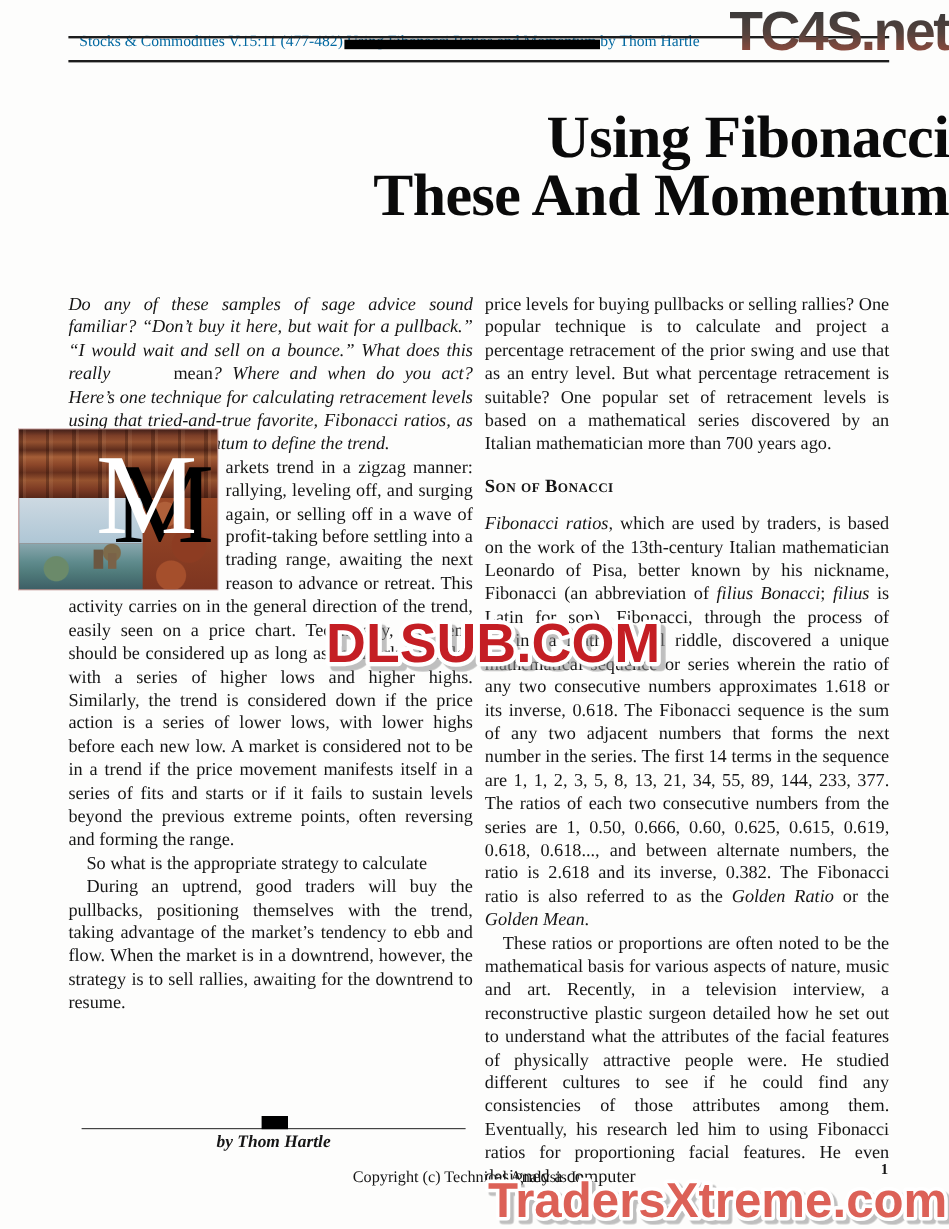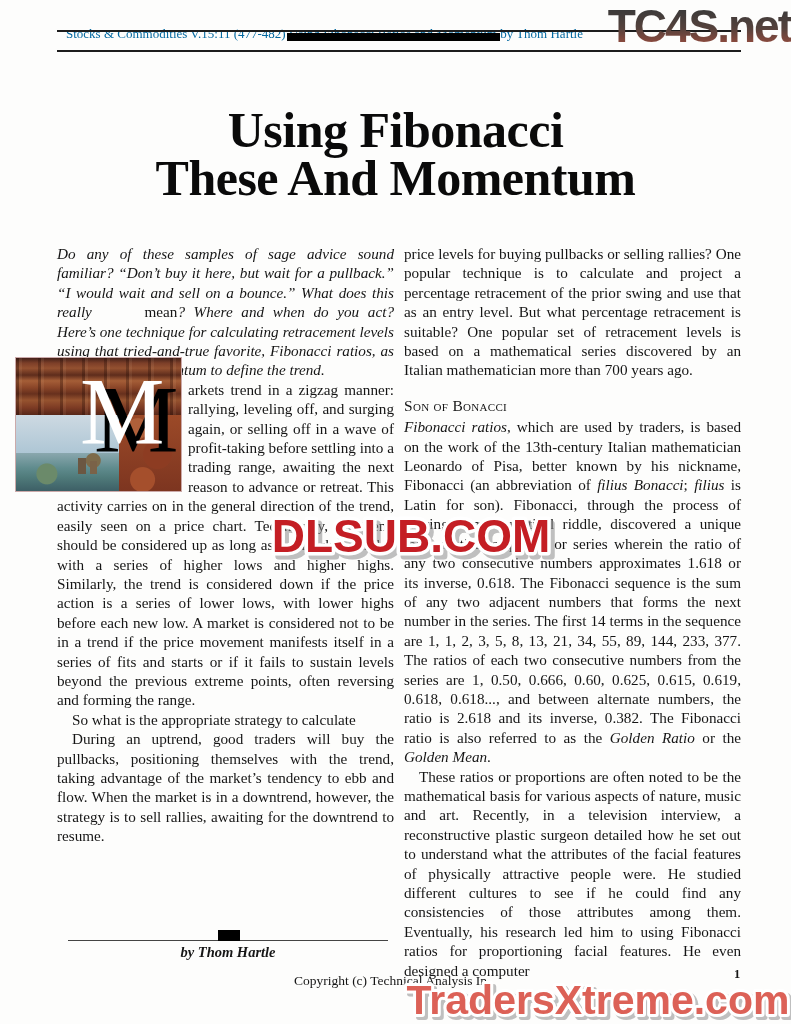--- a/index.html
+++ b/index.html
@@ -28,21 +28,21 @@
   .col{position:absolute;top:244px;width:337px;font-size:15.2px;line-height:19.4px;
        text-align:justify;color:#151515;}
   .col-left{left:57px;}
   .col-right{left:404px;}
   .col p{margin:0;}
   .intro{font-style:italic;}
   .intro .rm{font-style:normal;margin-left:44px;}
   .it{font-style:italic;}
   .opening{margin-top:66px;}
   .indent{text-indent:15px;}
-  .sc-heading{margin:16px 0 2px 0;font-weight:normal;font-size:15.5px;line-height:19.4px;
+  .sc-heading{margin:16px 0 12px 0;font-weight:bold;font-size:15.5px;line-height:19.4px;
               font-variant:small-caps;letter-spacing:0.3px;text-align:left;}
 
   
   .photo-float{float:left;width:165px;height:133px;margin:-22px 7px 4px -41px;position:relative;
                background:#7a3b26;box-shadow:0 0 0 1px #caa;}
   .ph-beam{position:absolute;left:0;top:0;right:0;height:57px;
      background:
        repeating-linear-gradient(90deg,rgba(30,10,5,0.30) 0 3px,rgba(255,220,180,0.08) 3px 6px,transparent 6px 22px),
        linear-gradient(180deg,#44211a 0%,#7d3f28 9%,#945130 18%,#5e2c1c 30%,#a55e37 40%,#8a4528 52%,#67301d 63%,#96532f 74%,#7d3b24 87%,#572718 100%);}
   .ph-sky{position:absolute;left:0;top:57px;width:103px;height:38px;
@@ -87,21 +87,21 @@
 <body>
 
 <div class="page">
 
   <div class="citation">Stocks &amp; Commodities V.15:11 (477-482) Using Fibonacci Ratios and Momentum by Thom Hartle</div>
   <div class="rule-a"></div>
   <div class="rule-b"></div>
   <div class="section-bar"></div>
   <div class="wm-tc4s">TC4S.net</div>
 
-  <h1 class="title" style="margin:16px;">
+  <h1 class="title" style="margin:0;text-align:right;">
     <span>Using Fibonacci</span>
     <span>These And Momentum</span>
   </h1>
 
   <div class="col col-left">
     <p class="intro"><span>Do any of these samples of sage advice sound familiar? “Don’t buy it here, but wait for a pullback.” “I would wait and sell on a bounce.” What does this really </span><span class="rm">mean</span><span>? Where and when do you act? Here’s one technique for calculating retracement levels using that tried-and-true favorite, Fibonacci ratios, as well as using momentum to define the trend.</span></p>
 
     <p class="opening"><span class="photo-float">
           <span class="ph-beam"></span>
           <span class="ph-sky"></span>

